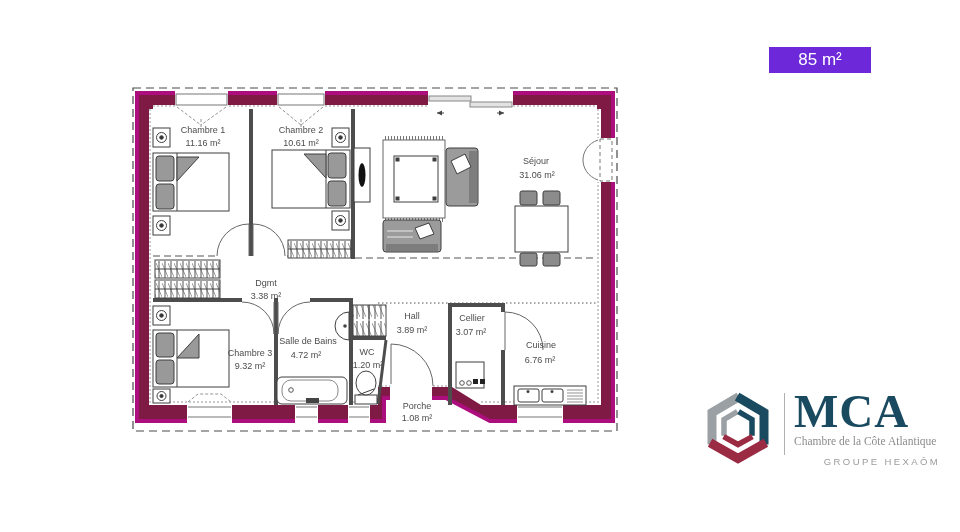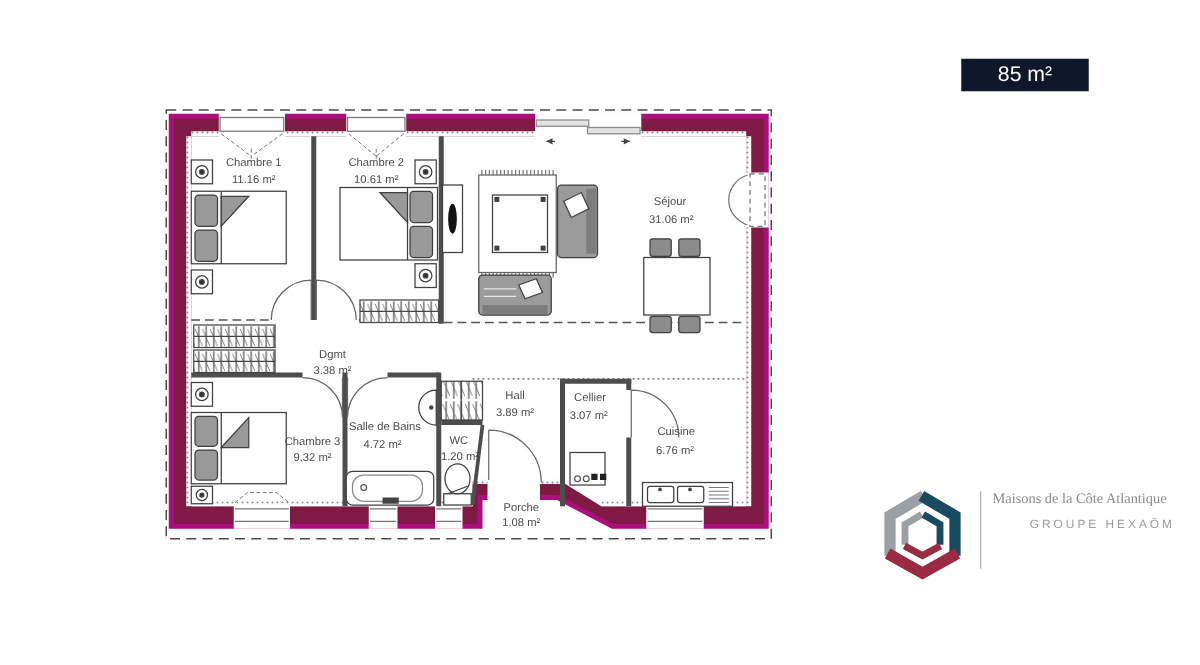--- a/index.html
+++ b/index.html
@@ -5,21 +5,21 @@
   html,body{margin:0;padding:0;}
   body{width:960px;height:532px;background:#ffffff;position:relative;overflow:hidden;
        font-family:"Liberation Sans",sans-serif;}
   
   #plan{position:absolute;left:125px;top:80px;}
   .rl{font-size:9px;fill:#4c4c4c;text-anchor:middle;font-family:"Liberation Sans",sans-serif;}
   
   .title-block{position:absolute;left:738px;top:38px;width:164px;text-align:center;}
   .title{font-size:35px;font-weight:bold;color:#6c6d70;letter-spacing:1px;line-height:38px;}
   .badge{display:inline-block;margin-top:9px;width:102px;height:26px;line-height:26px;
-         background:#0f172a;color:#ffffff;font-size:17px;}
+         background:#6d28d9;color:#ffffff;font-size:17px;}
   
   .logo{position:absolute;left:701px;top:390px;display:flex;align-items:flex-start;}
   .logo-divider{width:1px;height:62px;background:#b0b0b0;margin:3px 9px 0 9px;}
   .logo-text{width:146px;}
   .mca{font-family:"Liberation Serif",serif;font-size:47px;line-height:42px;font-weight:bold;
        color:#1a4a5f;letter-spacing:1px;}
   .tagline{font-family:"Liberation Serif",serif;font-size:11.5px;color:#8c8c8c;margin-top:3px;
            white-space:nowrap;}
   .group{font-size:9.5px;font-weight:normal;letter-spacing:2.4px;color:#9b9b9b;text-align:right;
          margin-top:9px;white-space:nowrap;}
@@ -261,16 +261,17 @@
       <path d="M34,8 L11,21.5 V49" stroke="#9aa0a4" stroke-width="9"></path>
       <path d="M34,22 L23,28.5 V42" stroke="#9aa0a4" stroke-width="5.5"></path>
       <path d="M40,8 L63,21.5 V49" stroke="#1a4a5f" stroke-width="9"></path>
       <path d="M40,22 L51,28.5 V42" stroke="#1a4a5f" stroke-width="5.5"></path>
       <path d="M13,54 L37,67.5 L61,54" stroke="#9b2a43" stroke-width="9"></path>
       <path d="M25,47 L37,53.5 L49,47" stroke="#9b2a43" stroke-width="5.5"></path>
     </g>
   </svg>
   <div class="logo-divider"></div>
   <div class="logo-text">
-    <div class="tagline">Maisons de la Côte Atlantique</div>
+    <div class="mca">MCA</div>
+    <div class="tagline">Chambre de la Côte Atlantique</div>
     <div class="group">GROUPE HEXAÔM</div>
   </div>
 </div>
 
 </body></html>

